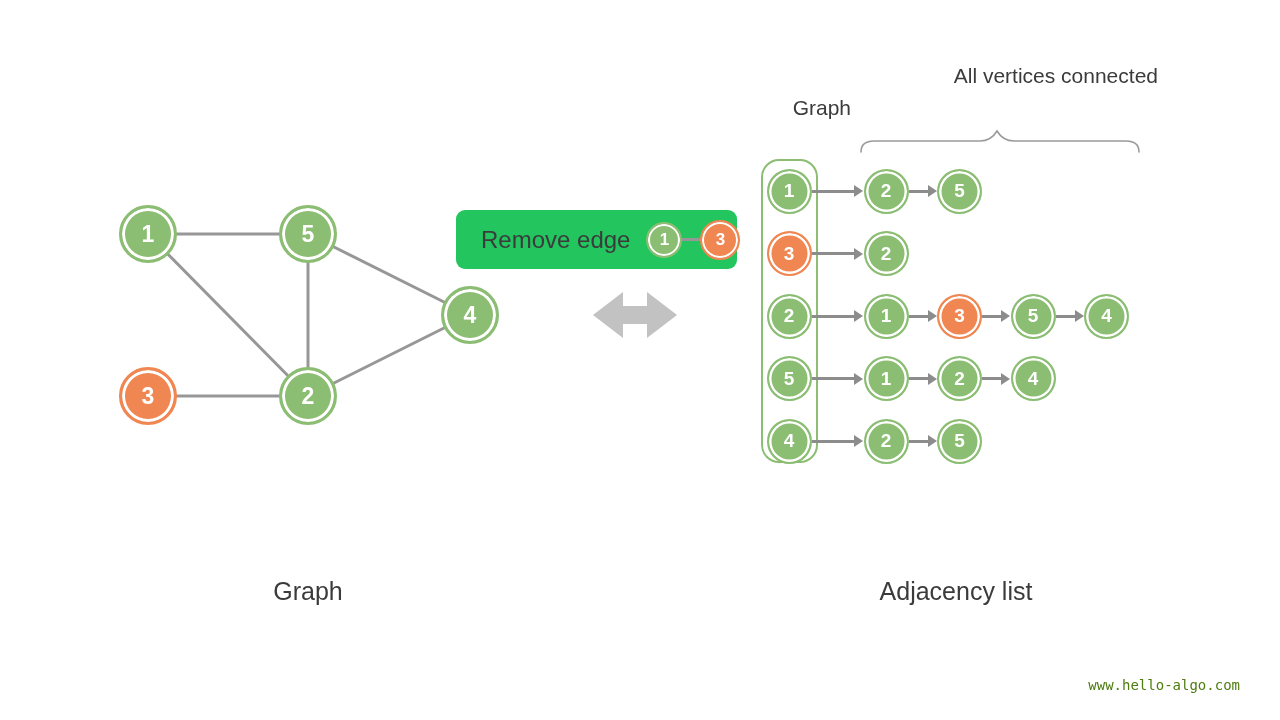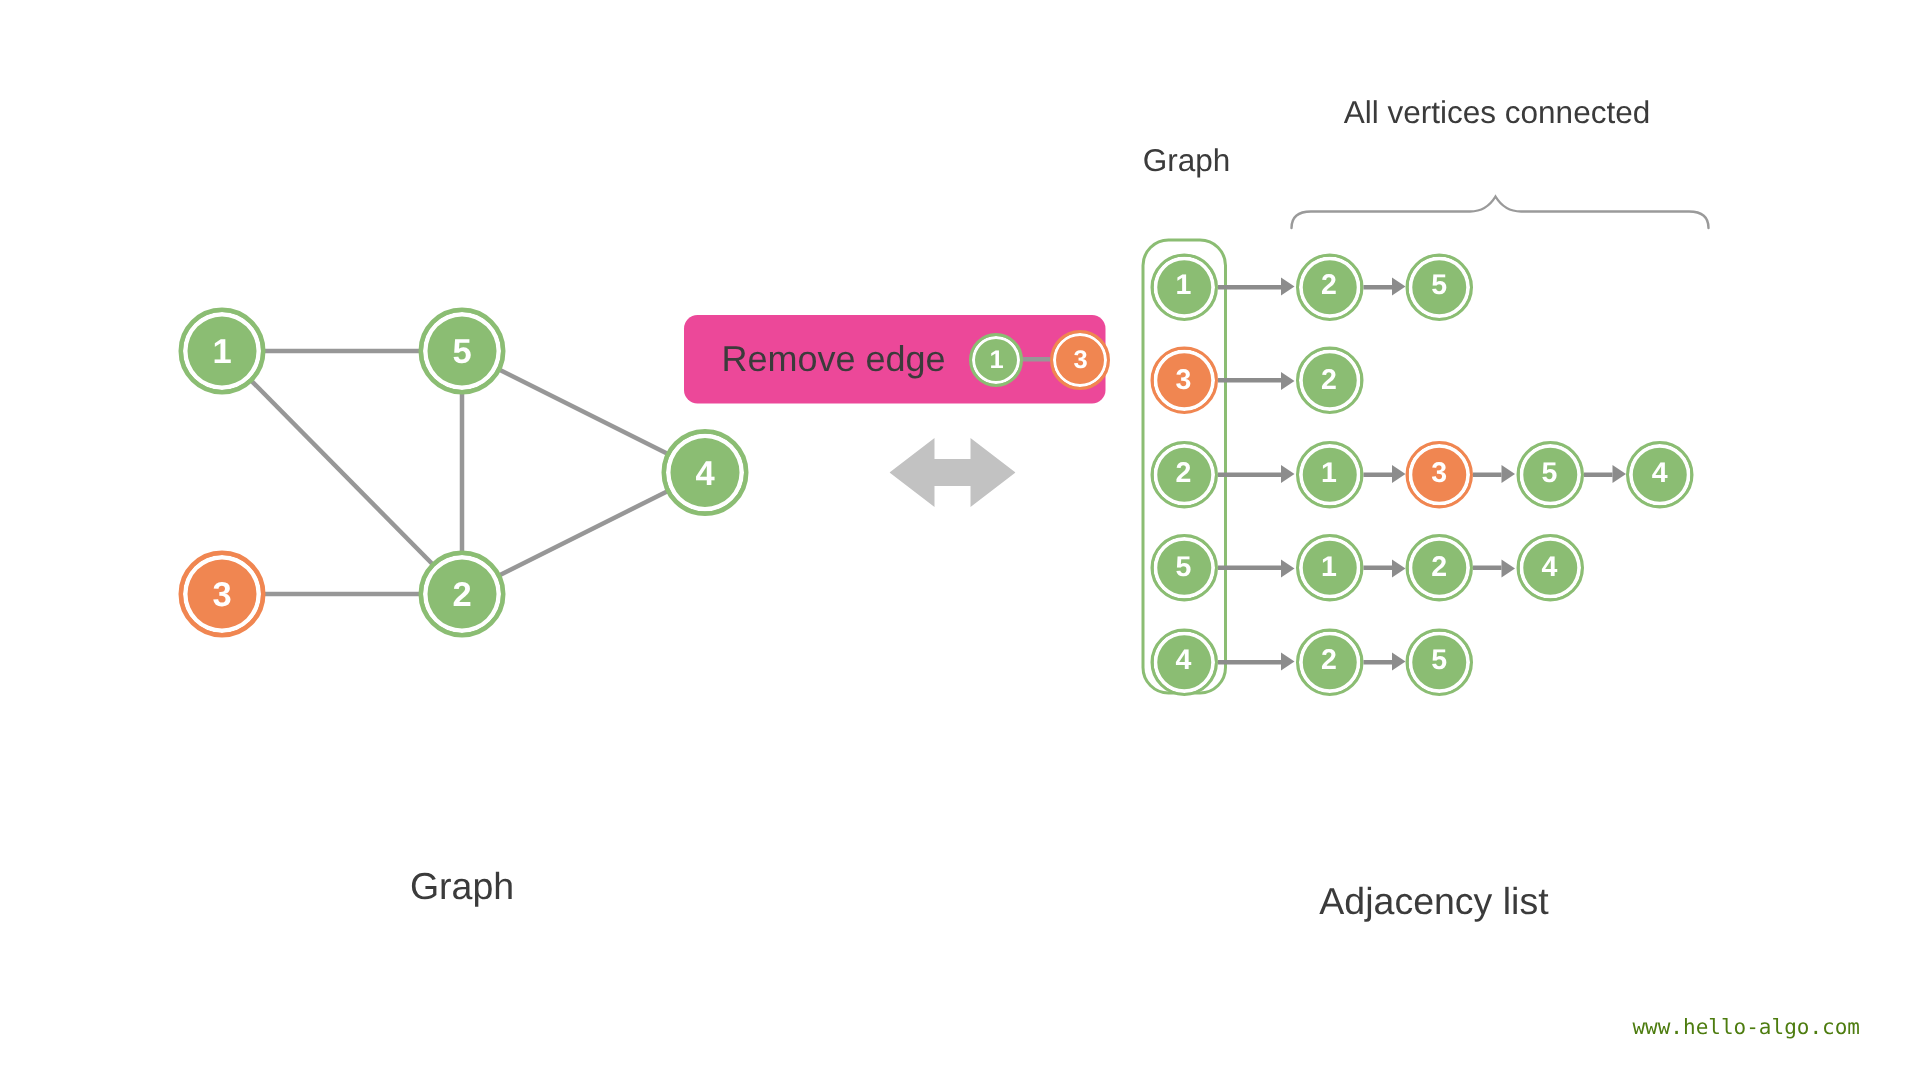--- a/index.html
+++ b/index.html
@@ -20,30 +20,30 @@
   .anode { width:45px; height:45px; font-size:19px; border-width:2.5px; box-shadow: inset 0 0 0 2.5px #ffffff; }
   .mini  { position:relative; flex:0 0 auto; border-width:2px; box-shadow: inset 0 0 0 2px #ffffff; }
   .mini.m1 { width:36px; height:36px; font-size:17px; }
   .mini.m3 { width:40px; height:40px; font-size:17px; }
   
   .edges { position:absolute; left:0; top:0; }
   .edges line { stroke:#979797; stroke-width:3; }
   
   .remove-box {
     position:absolute; left:456px; top:210px; width:281px; height:59px;
-    background:#ec4899; border-radius:9px;
+    background:#22c55e; border-radius:9px;
     display:flex; align-items:center; padding:0 18px 0 25px; box-sizing:border-box;
   }
   .remove-box .lbl { font-size:24px; color:#3B3B3B; white-space:nowrap; }
   .remove-box .pair { display:flex; align-items:center; margin-left:16px; }
   .remove-box .conn { width:22px; height:3px; background:#979797; margin:0 -2px; }
   
   .dblarrow { position:absolute; left:593px; top:292px; }
   
-  .hdr { position:absolute; color:#3B3B3B; font-size:21px; text-align:center; line-height:29px; }
+  .hdr { position:absolute; color:#3B3B3B; font-size:21px; text-align:right; line-height:29px; }
   .brace { position:absolute; left:858px; top:126px; }
   .vcol {
     position:absolute; left:761px; top:159px; width:57px; height:304px;
     border:2px solid #8BBD73; border-radius:18px; box-sizing:border-box; background:transparent;
   }
   .arr { position:absolute; height:3px; background:#8C8C8C; }
   .arr::after {
     content:""; position:absolute; right:-9px; top:-4.5px;
     border-left:9px solid #8C8C8C; border-top:6px solid transparent; border-bottom:6px solid transparent;
   }
@@ -142,17 +142,17 @@
 
   <div>
     <div class="anode" style="left:766.5px; top:418.5px;" data-variant="green">4</div>
     <div class="arr" style="left:812px; top:439.5px; width:42px;"></div>
     <div class="anode" style="left:863.5px; top:418.5px;" data-variant="green">2</div>
     <div class="arr" style="left:908.5px; top:439.5px; width:19px;"></div>
     <div class="anode" style="left:937px; top:418.5px;" data-variant="green">5</div>
   </div>
 
   <div class="caption" style="left:188px;">Graph</div>
-  <div class="caption" style="left:836px;margin-top:10px;">Adjacency list</div>
+  <div class="caption" style="left:836px;">Adjacency list</div>
 
   <div class="watermark">www.hello-algo.com</div>
 
 </div>
 
 </body></html>

